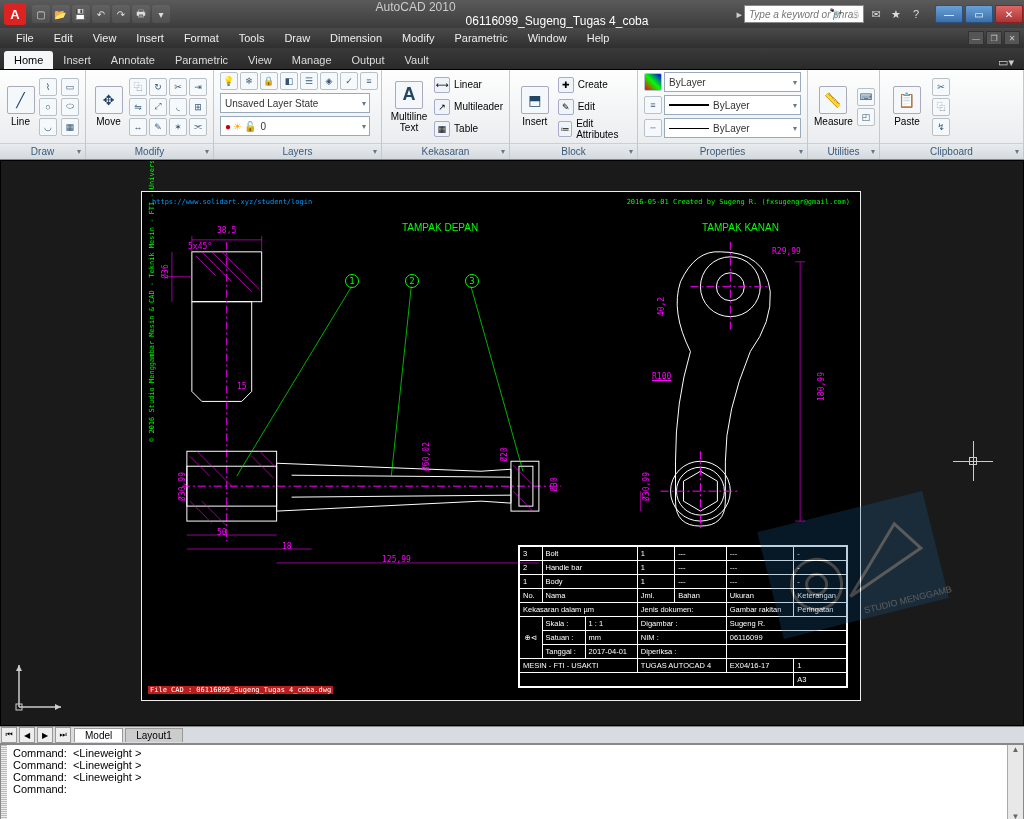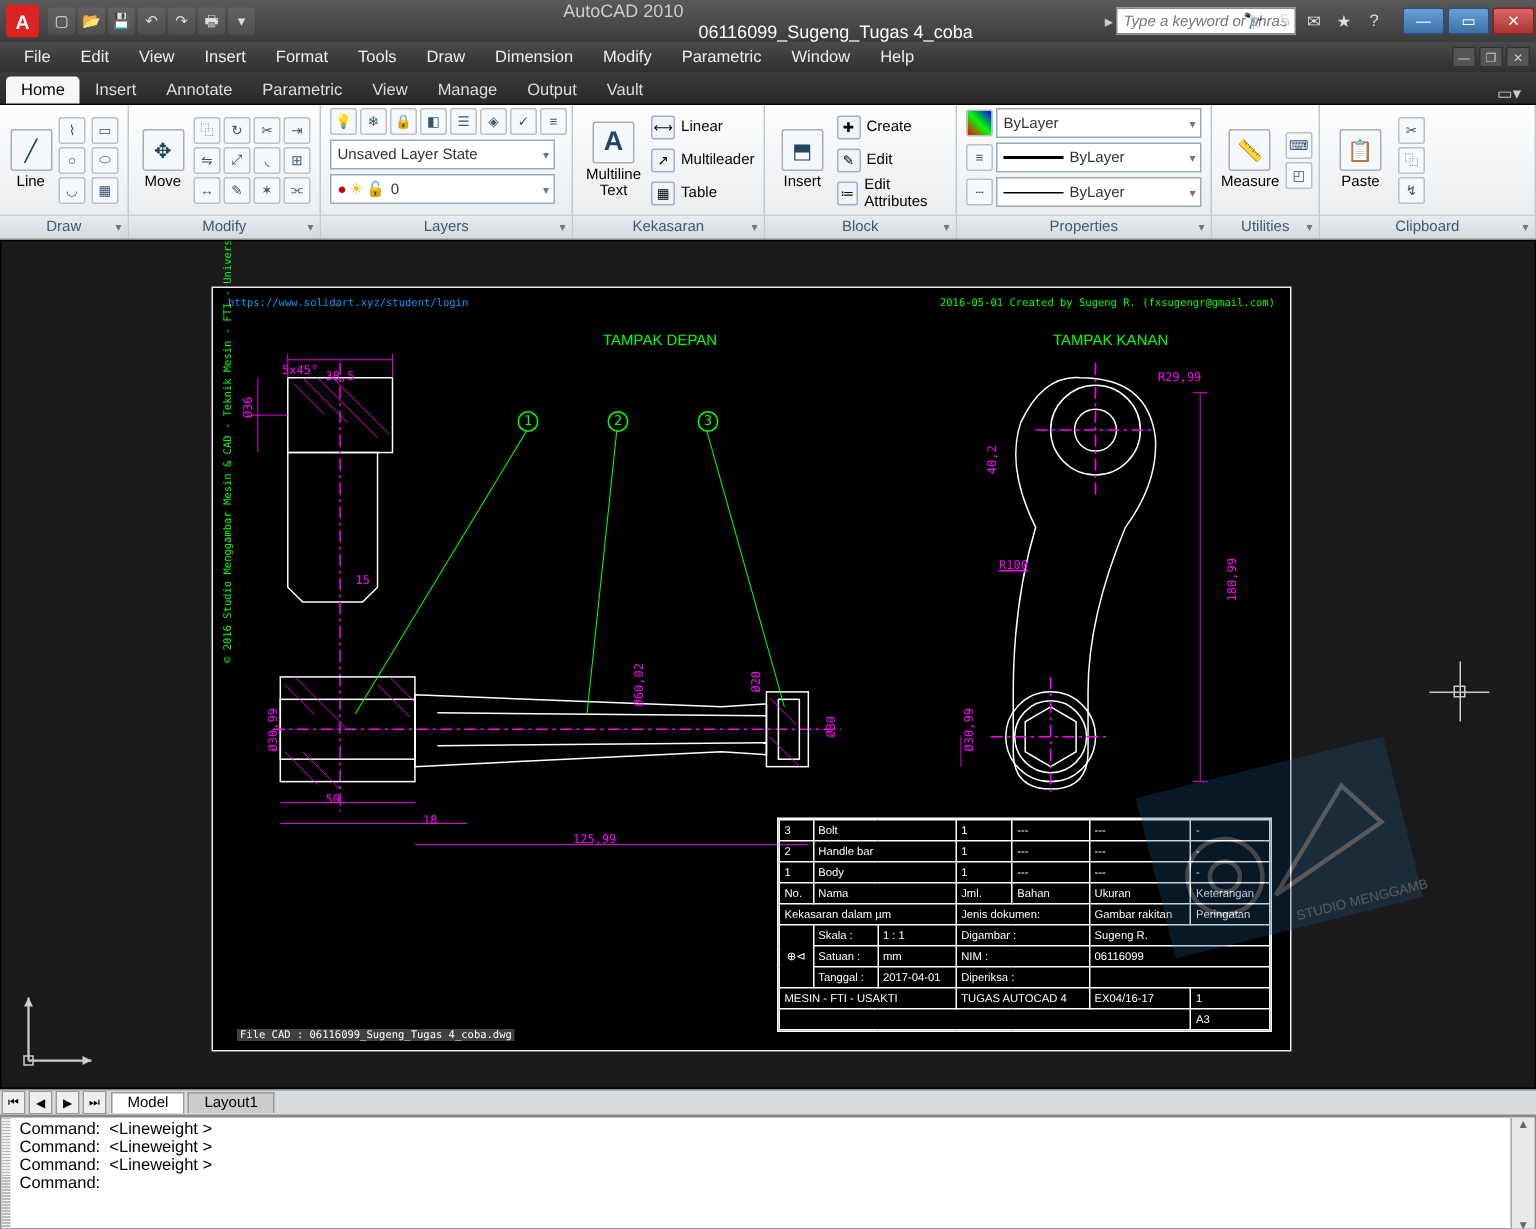--- a/index.html
+++ b/index.html
@@ -421,39 +421,39 @@
           <line x1="655" y1="70" x2="665" y2="70"></line>
           <line x1="655" y1="330" x2="665" y2="330"></line>
         <line x1="500" y1="300" x2="500" y2="320"></line>
       </g>
     </svg>
 
     <div class="callout" style="left:203px;top:82px;">1</div>
     <div class="callout" style="left:263px;top:82px;">2</div>
     <div class="callout" style="left:323px;top:82px;">3</div>
 
-    <div class="dim-text" style="left:75px;top:54px;">38,5</div>
+    <div class="dim-text" style="left:75px;top:34px;">38,5</div>
     <div class="dim-text" style="left:46px;top:50px;">5x45°</div>
     <div class="dim-text" style="left:16px;top:75px;transform:rotate(-90deg);">Ø36</div>
     <div class="dim-text" style="left:95px;top:190px;">15</div>
     <div class="dim-text" style="left:75px;top:336px;">50</div>
     <div class="dim-text" style="left:140px;top:350px;">18</div>
     <div class="dim-text" style="left:240px;top:363px;">125,99</div>
     <div class="dim-text" style="left:26px;top:290px;transform:rotate(-90deg);">Ø30,99</div>
     <div class="dim-text" style="left:270px;top:260px;transform:rotate(-90deg);">Ø60,02</div>
     <div class="dim-text" style="left:355px;top:258px;transform:rotate(-90deg);">Ø20</div>
     <div class="dim-text" style="left:405px;top:288px;transform:rotate(-90deg);">Ø30</div>
     <div class="dim-text" style="left:630px;top:55px;">R29,99</div>
     <div class="dim-text" style="left:665px;top:190px;transform:rotate(-90deg);">180,99</div>
     <div class="dim-text" style="left:490px;top:290px;transform:rotate(-90deg);">Ø30,99</div>
-    <div class="dim-text" style="left:524px;top:180px;text-decoration:underline;">R100</div>
+    <div class="dim-text" style="left:510px;top:180px;text-decoration:underline;">R100</div>
     <div class="dim-text" style="left:510px;top:110px;transform:rotate(-90deg);">40,2</div>
 
     <div class="border-text" style="left:6px;top:250px;transform:rotate(-90deg);transform-origin:left top;white-space:nowrap;">© 2016 Studio Menggambar Mesin &amp; CAD - Teknik Mesin - FTI - Universitas Trisakti</div>
-    <div class="border-text" style="left:6px;bottom:6px;background:#404040;color:#fff;padding:0 2px;margin-left:10px;">File CAD : 06116099_Sugeng_Tugas 4_coba.dwg</div>
+    <div class="border-text" style="left:6px;bottom:6px;background:#b91c1c;color:#fff;padding:0 2px;">File CAD : 06116099_Sugeng_Tugas 4_coba.dwg</div>
 
     <div class="titleblock">
       <table>
         <tbody>
             <tr>
               <td>3</td>
               <td colspan="2">Bolt</td>
               <td>1</td>
               <td>---</td>
               <td>---</td>

